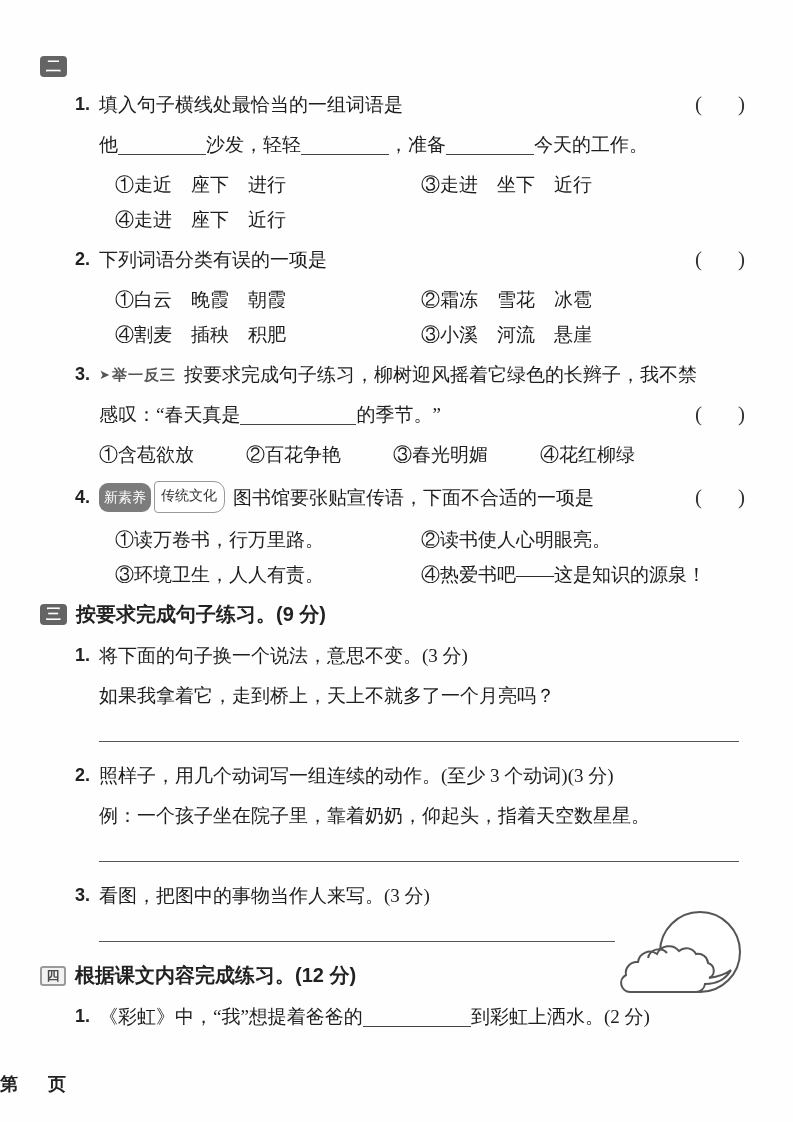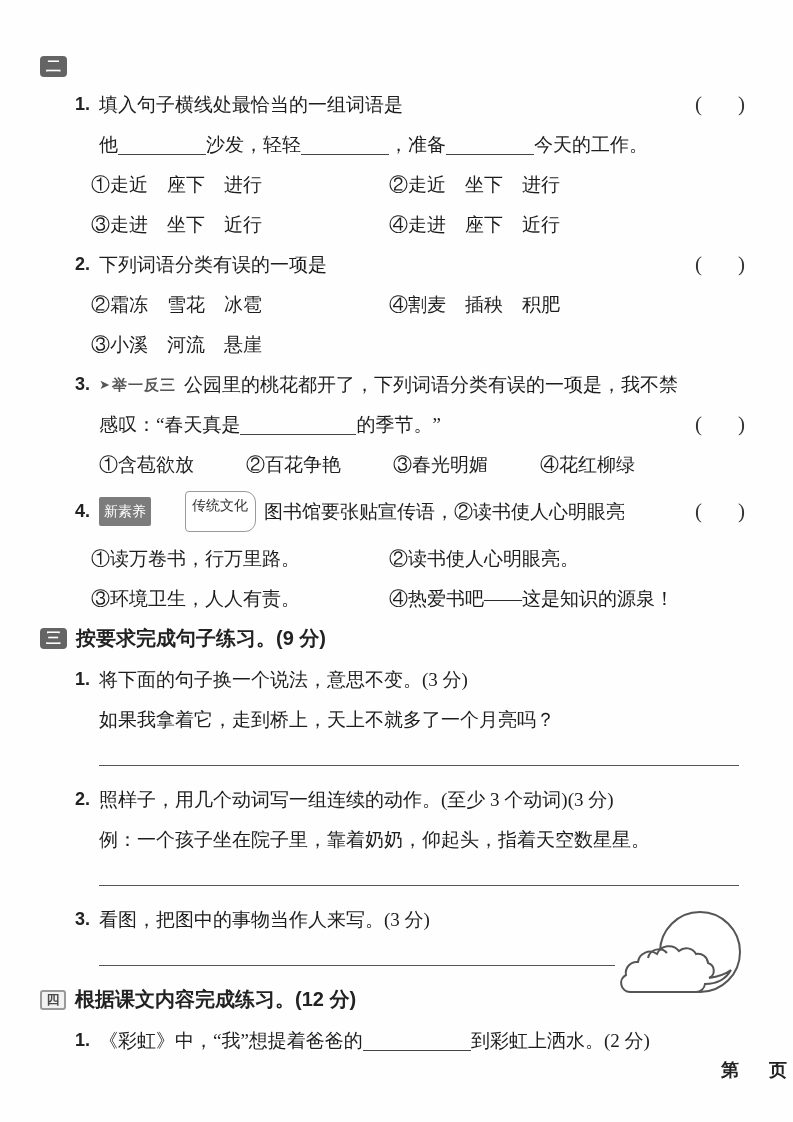--- a/index.html
+++ b/index.html
@@ -31,45 +31,45 @@
   .q-num{
     flex:0 0 24px;font-family:"Liberation Sans",sans-serif;font-weight:bold;
     font-size:18px;color:#222;
   }
   .cont{margin-left:24px;}
   .ans{margin-left:auto;display:flex;gap:36px;font-size:21px;color:#333;padding-right:2px;}
   .blank{display:inline-block;border-bottom:1.5px solid #444;height:1.05em;vertical-align:-3px;}
   .w85{width:88px;} .w110{width:116px;} .w105{width:108px;}
   .opt-grid{
     display:grid;grid-template-columns:298px 1fr;
-    margin-left:16px;row-gap:13px;line-height:27px;margin-bottom:13px;
+    margin-left:40px;row-gap:13px;line-height:27px;margin-bottom:13px;gap:8px;
   }
   .opt-row{display:flex;gap:52px;margin-left:24px;line-height:27px;margin-bottom:13px;}
   .tag-arrow{color:#555;font-size:13px;margin-right:2px;flex:0 0 auto;}
   .tag{
     color:#555;font-weight:bold;font-family:"Liberation Sans",sans-serif;
     font-size:15px;letter-spacing:1px;margin-right:8px;flex:0 0 auto;
   }
   .badge-mini{
     background:#7c7c7c;color:#fff;font-family:"Liberation Sans",sans-serif;
-    font-size:14px;padding:1px 5px;border-radius:2px;margin-right:3px;flex:0 0 auto;
+    font-size:14px;padding:1px 5px;border-radius:9px;margin-right:3px;flex:0 0 auto;
   }
   .badge-pill{
     border:1.5px solid #999;border-radius:4px 11px 11px 4px;font-size:14px;
-    padding:0 7px 12px 6px;color:#333;background:#fff;
-    font-family:"Liberation Sans",sans-serif;margin-right:8px;flex:0 0 auto;margin-left:31px;
+    padding:0 7px 3px 6px;color:#333;background:#fff;
+    font-family:"Liberation Sans",sans-serif;margin-right:8px;flex:0 0 auto;
   }
   .answer-line{
     border-bottom:1.6px solid #555;
     margin:32px 8px 20px 24px;height:0;
   }
   .answer-line.short{width:516px;margin-right:0;}
   .sun-illustration{position:absolute;left:612px;top:886px;}
   .footer{
-    position:absolute;left:0;right:0;bottom:40px;text-align:right;
+    position:absolute;left:0;right:0;bottom:26px;text-align:left;
     font-family:Liberation Serif, serif;font-weight:bold;font-size:18px;color:#222;
     letter-spacing:6px;
   }
 </style>
 </head>
 <body>
 
 <div class="page">
 
   <div class="sec-header">
@@ -89,48 +89,48 @@
       <span>他</span>
       <span class="blank w85"></span>
       <span>沙发，轻轻</span>
       <span class="blank w85"></span>
       <span>，准备</span>
       <span class="blank w85"></span>
       <span>今天的工作。</span>
     </div>
     <div class="opt-grid">
       <span>①走近　座下　进行</span>
-      <span>②走近　坐下　进行</span>
       <span>③走进　坐下　近行</span>
       <span>④走进　座下　近行</span>
     </div>
   </div>
 
   <div class="q">
     <div class="row">
       <span class="q-num">2.</span>
       <span>下列词语分类有误的一项是</span>
       <span class="ans">
         <span>(</span>
         <span>)</span>
       </span>
     </div>
     <div class="opt-grid">
+      <span>①白云　晚霞　朝霞</span>
       <span>②霜冻　雪花　冰雹</span>
       <span>④割麦　插秧　积肥</span>
       <span>③小溪　河流　悬崖</span>
     </div>
   </div>
 
   <div class="q">
     <div class="row">
       <span class="q-num">3.</span>
       <span class="tag-arrow">➤</span>
       <span class="tag">举一反三</span>
-      <span>公园里的桃花都开了，下列词语分类有误的一项是，我不禁</span>
+      <span>按要求完成句子练习，柳树迎风摇着它绿色的长辫子，我不禁</span>
     </div>
     <div class="row cont">
       <span>感叹：“春天真是</span>
       <span class="blank w110"></span>
       <span>的季节。”</span>
       <span class="ans">
         <span>(</span>
         <span>)</span>
       </span>
     </div>
@@ -140,21 +140,21 @@
       <span>③春光明媚</span>
       <span>④花红柳绿</span>
     </div>
   </div>
 
   <div class="q">
     <div class="row">
       <span class="q-num">4.</span>
       <span class="badge-mini">新素养</span>
       <span class="badge-pill">传统文化</span>
-      <span>图书馆要张贴宣传语，②读书使人心明眼亮</span>
+      <span>图书馆要张贴宣传语，下面不合适的一项是</span>
       <span class="ans">
         <span>(</span>
         <span>)</span>
       </span>
     </div>
     <div class="opt-grid">
       <span>①读万卷书，行万里路。</span>
       <span>②读书使人心明眼亮。</span>
       <span>③环境卫生，人人有责。</span>
       <span>④热爱书吧——这是知识的源泉！</span>

